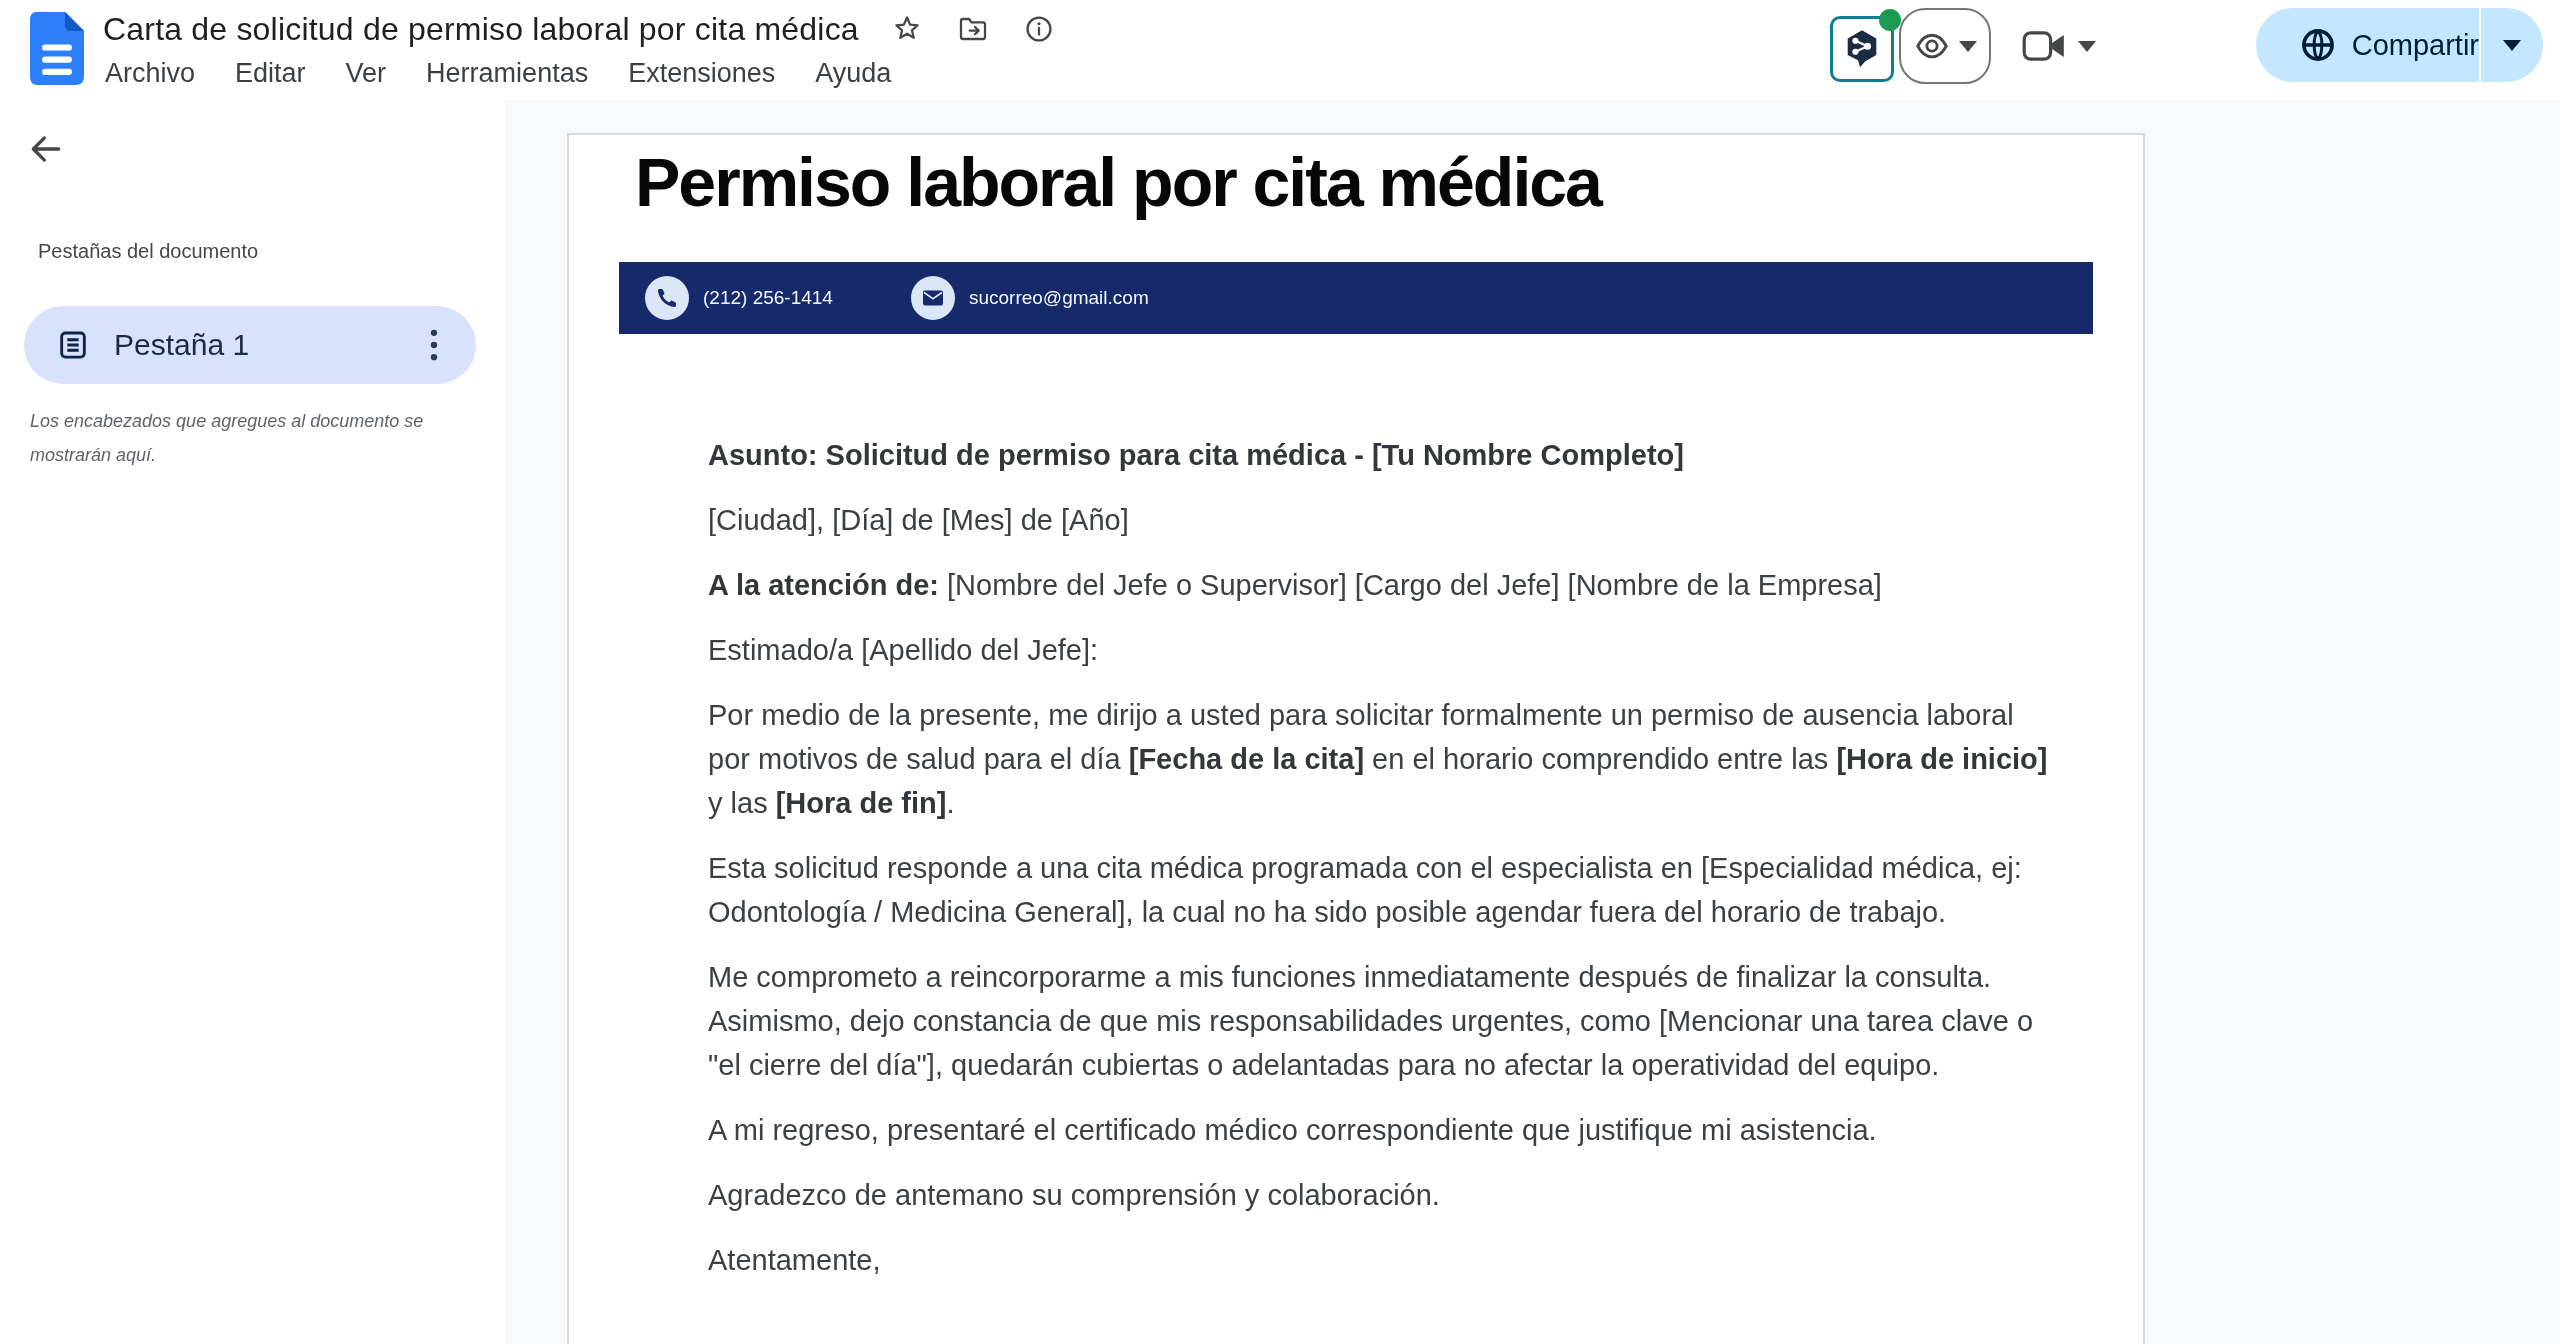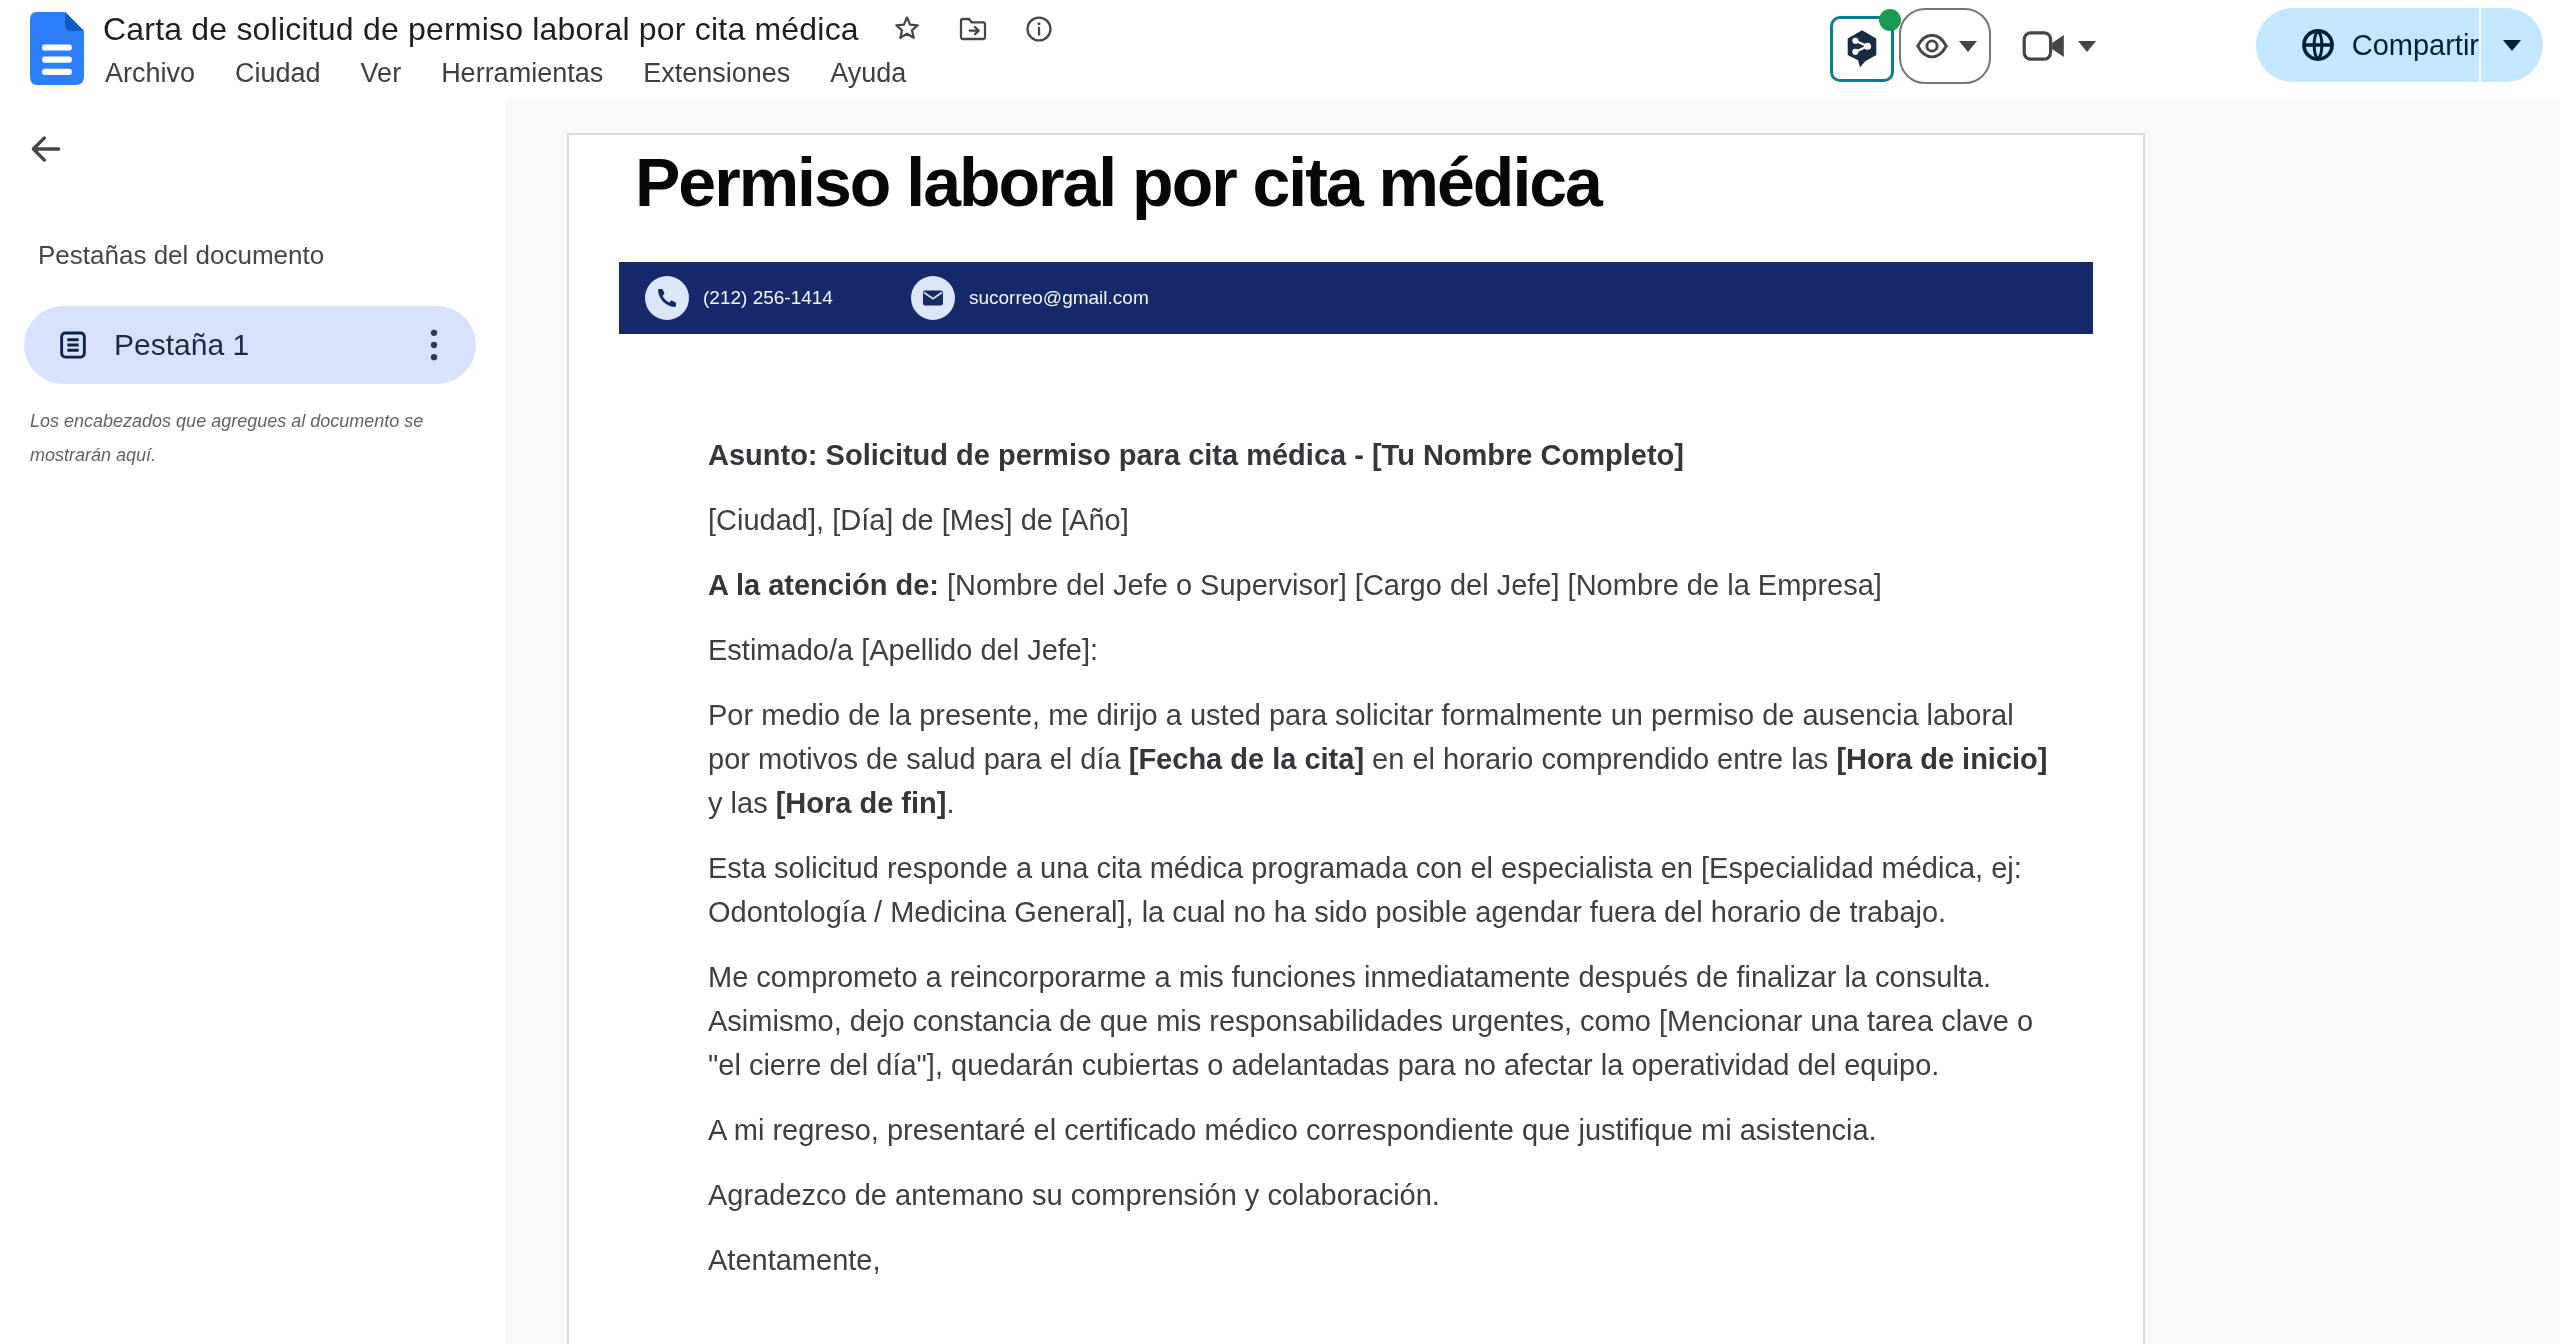--- a/index.html
+++ b/index.html
@@ -31,21 +31,21 @@
   .share-main svg { width:36px; height:36px; }
   .share-label { font-size:29px; font-weight:500; color:#001d35; }
   .share-sep { width:2px; background:rgba(255,255,255,0.95); margin:0; }
   .share-caret { width:62px; display:flex; align-items:center; justify-content:center; cursor:pointer; }
   .share-caret .caret { border-top-color:#001d35; }
 
   
   .sidebar { position:absolute; left:0; top:100px; width:505px; bottom:0; background:#ffffff; z-index:4; }
   .back-btn { position:absolute; left:24px; top:28px; width:44px; height:44px; background:none; border:none; cursor:pointer; }
   .back-btn svg { width:38px; height:38px; }
-  .tabs-heading { position:absolute; left:38px; top:140px; font-size:26px; font-weight:500; color:#444746; }
+  .tabs-heading { position:absolute; left:38px; top:140px; font-size:20px; font-weight:500; color:#444746; }
   .tab-pill { position:absolute; left:24px; top:206px; width:452px; height:78px; background:#d8e2fc; border-radius:39px; display:flex; align-items:center; padding-left:32px; cursor:pointer; }
   .tab-pill .tab-ic { width:34px; height:34px; margin-right:24px; flex:0 0 auto; }
   .tab-label { font-size:30px; font-weight:500; color:#1c2a46; }
   .tab-dots { position:absolute; right:22px; top:50%; transform:translateY(-50%); width:40px; height:44px; background:none; border:none; cursor:pointer; display:flex; align-items:center; justify-content:center; }
   .tabs-note { position:absolute; left:30px; top:304px; width:450px; font-size:18px; line-height:34px; font-style:italic; color:#5f6368; }
 
   
   .canvas { position:absolute; left:505px; top:100px; right:0; bottom:0; background:#f8f9fb; }
   .page { position:absolute; left:62px; top:33px; width:1578px; height:1400px; background:#ffffff; border:2px solid #d7dadd; border-bottom:none; }
   .letter-title { position:absolute; left:66px; top:8px; font-size:68px; line-height:78px; font-weight:800; letter-spacing:-2px; color:#070707; white-space:nowrap; cursor:text; }
@@ -91,21 +91,21 @@
         <svg viewBox="0 0 24 24" fill="none" stroke="#444746" stroke-width="1.7">
           <circle cx="12" cy="12" r="8.6"></circle>
           <path d="M12 11.2v5" stroke-linecap="round"></path>
           <circle cx="12" cy="8" r="1.15" fill="#444746" stroke="none"></circle>
         </svg>
       </button>
     </div>
 
     <nav class="menu-row" id="menuRow">
         <span class="menu-item">Archivo</span>
-        <span class="menu-item">Ciudad</span>
+        <span class="menu-item">Editar</span>
         <span class="menu-item">Ver</span>
         <span class="menu-item">Herramientas</span>
         <span class="menu-item">Extensiones</span>
         <span class="menu-item">Ayuda</span>
       </nav>
 
     <div class="ext-box">
       <svg viewBox="0 0 40 40">
         <path d="M20 3 L33 10.5 V25.5 L23 31.2 L18.2 36.5 L16.4 30.2 L7 25.5 V10.5 Z" fill="#1a2b42"></path>
         <path d="M25 17.5 L14 12.5 M25 17.5 L14 22.5" stroke="#ffffff" stroke-width="2"></path>

